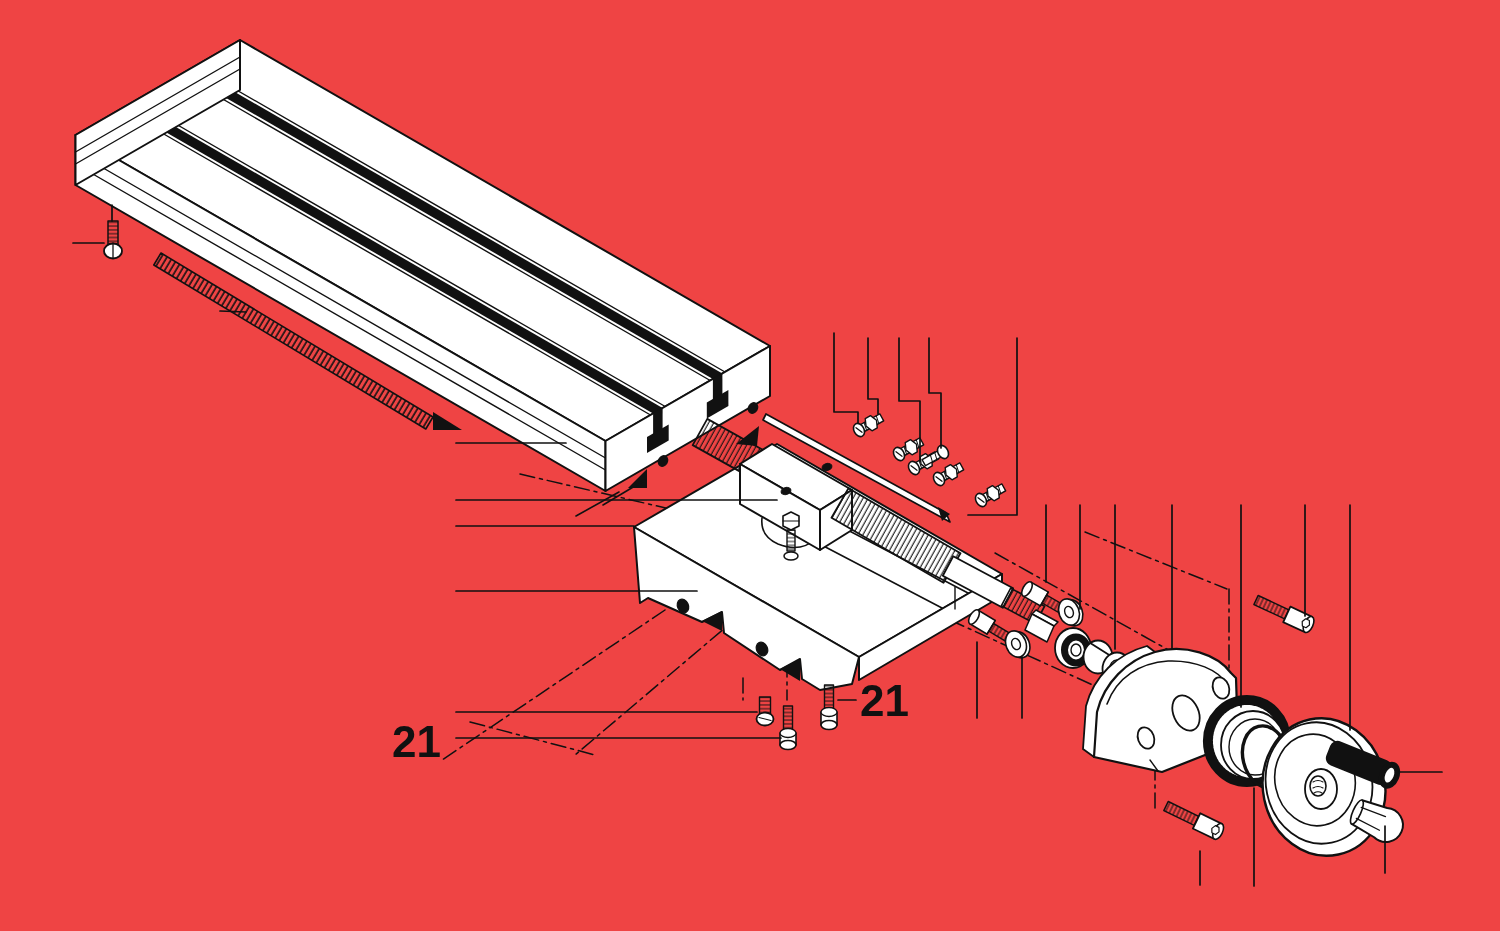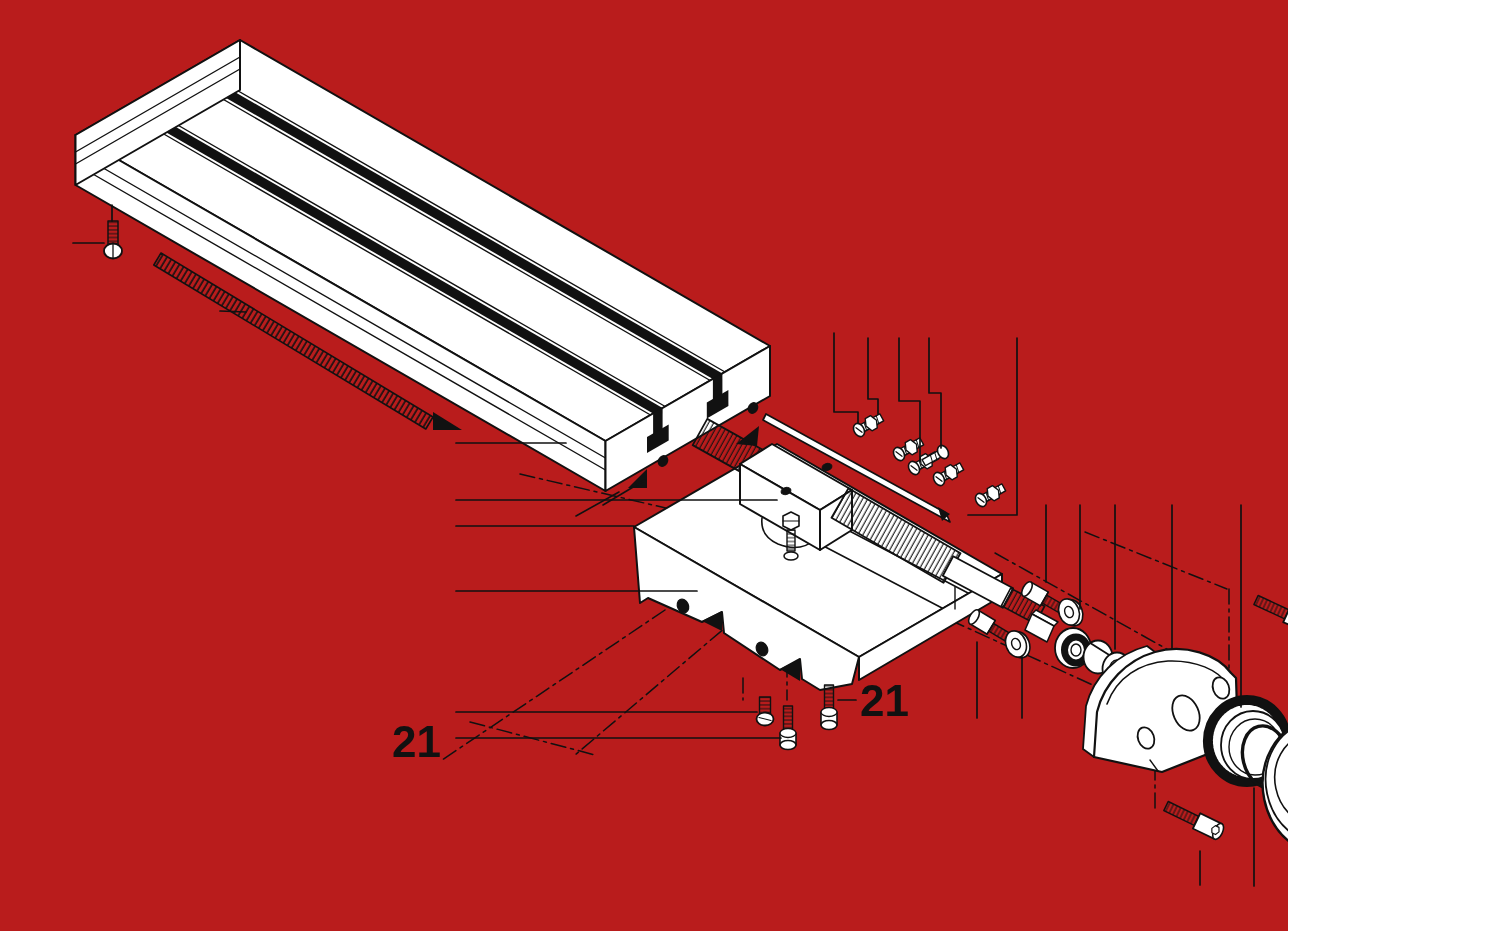--- a/index.html
+++ b/index.html
@@ -1,16 +1,16 @@
 <!DOCTYPE html>
 <html><head>
 <meta charset="utf-8">
 <style>
   html,body{margin:0;padding:0;background:#fff;}
-  .stage{position:relative;width:1288px;height:931px;background:#b91c1c;overflow:hidden;
+  .stage{position:relative;width:1500px;height:931px;background:#ef4444;overflow:hidden;
          font-family:"Liberation Sans", sans-serif;}
   svg{position:absolute;left:0;top:0;}
   svg *{vector-effect:none;}
   .callout{font-family:"Liberation Sans", sans-serif;font-weight:700;font-size:44px;fill:#111;}
 </style>
 </head>
 <body>
 
 <div class="stage">
 <svg width="1500" height="931" viewBox="0 0 1500 931" fill="none" stroke="#111" stroke-width="2" stroke-linejoin="round" stroke-linecap="round">

